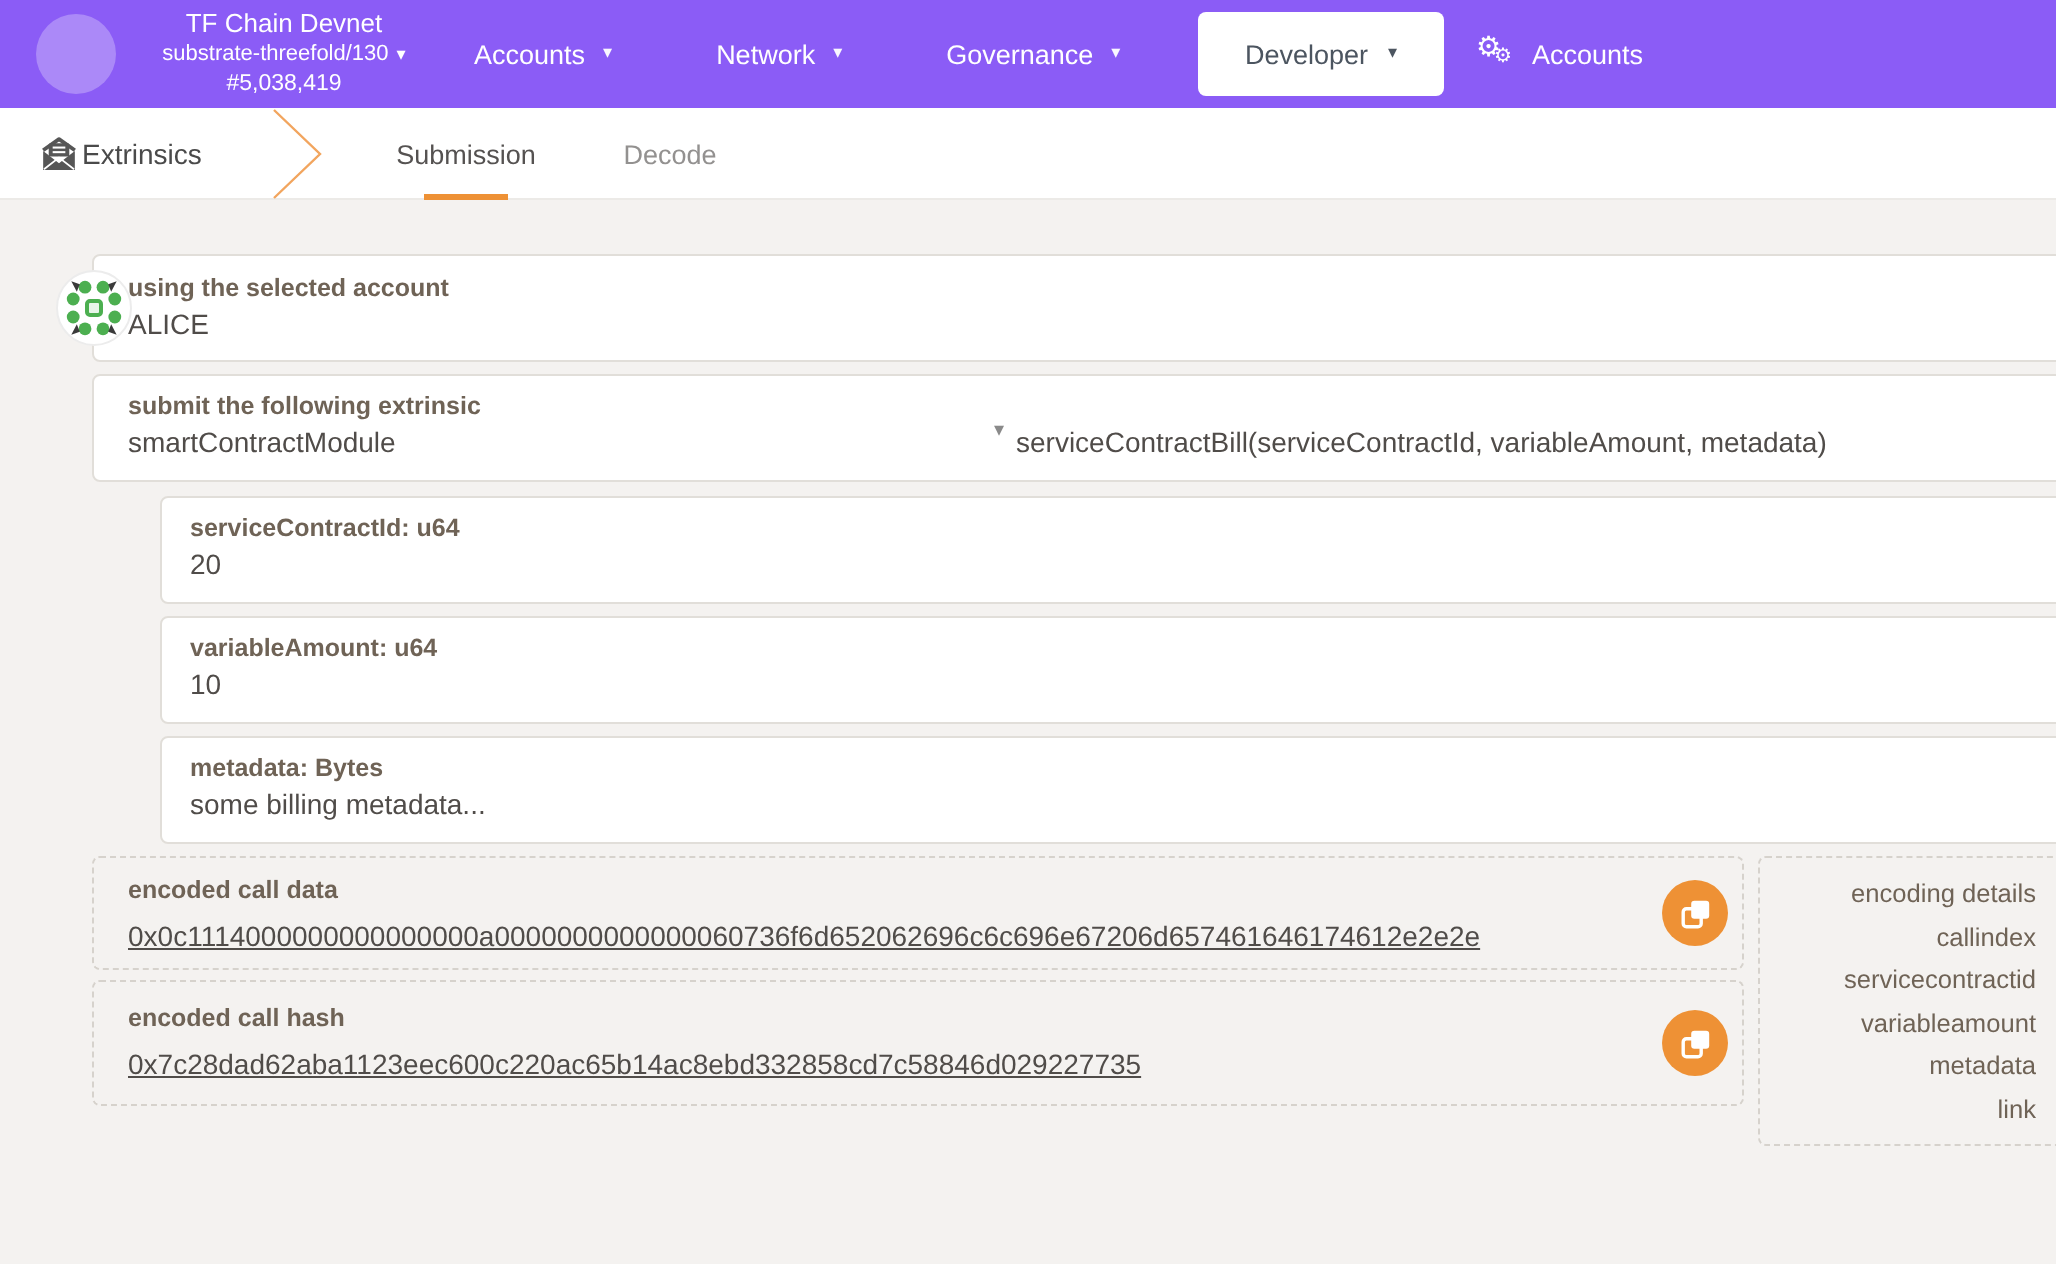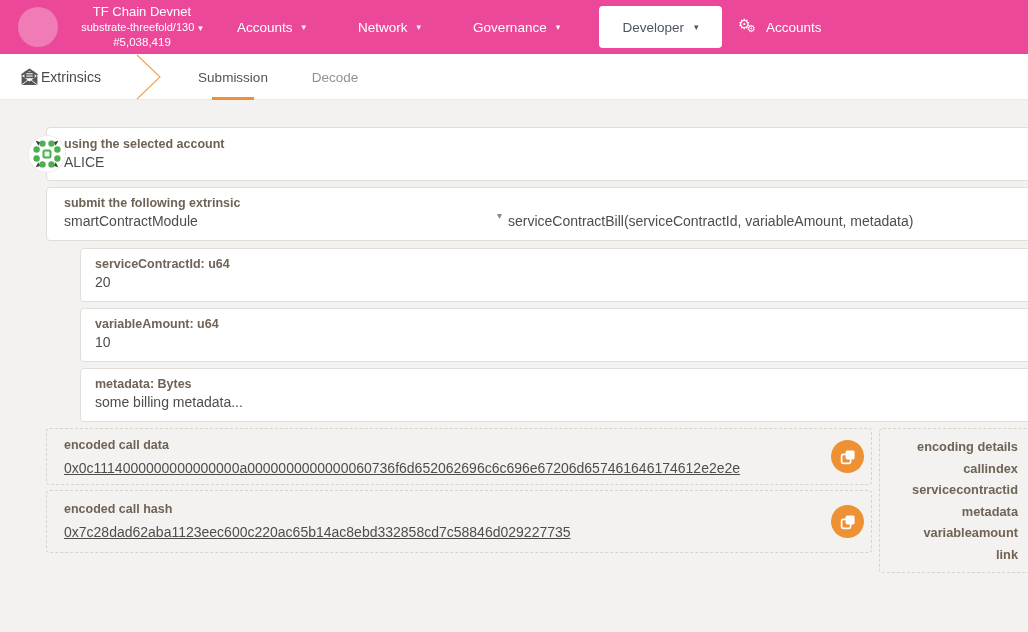--- a/index.html
+++ b/index.html
@@ -1,21 +1,21 @@
 <!DOCTYPE html>
 <html><head>
 <meta charset="utf-8">
 <style>
   * { margin: 0; padding: 0; box-sizing: border-box; }
   html, body { width: 1028px; height: 632px; overflow: hidden; }
   body { font-family: "Liberation Sans", sans-serif; background: #f4f2f0; }
   #app { position: relative; width: 1028px; height: 632px; overflow: hidden; }
 
   
-  .topbar { position: absolute; left: 0; top: 0; width: 1028px; height: 54px; background: #ec4899; }
+  .topbar { position: absolute; left: 0; top: 0; width: 1028px; height: 54px; background: #8b5cf6; }
   .logo-circle { position: absolute; left: 18px; top: 7px; width: 40px; height: 40px;
                  border-radius: 50%; background: rgba(255,255,255,0.28); cursor: pointer; }
   .chain-block { position: absolute; left: 72px; top: 4px; width: 140px; text-align: center;
                  color: #fff; cursor: pointer; }
   .chain-name { font-size: 13px; line-height: 16px; white-space: nowrap; }
   .chain-spec { font-size: 11px; line-height: 15px; white-space: nowrap; }
   .chain-block .chev { font-size: 9px; margin-left: 4px; }
   .chain-block .block-num { font-size: 11.5px; line-height: 15px; }
 
   .nav { position: absolute; left: 237px; top: 0; height: 54px; display: flex; align-items: center; gap: 52px; }
@@ -75,21 +75,21 @@
   .encoded-hash-box { top: 490px; height: 63px; padding-top: 10px; }
   .encoded-box .box-value { margin-top: 5px; font-size: 14px; letter-spacing: 0; text-decoration: underline; }
 
   .copy-btn { position: absolute; width: 33px; height: 33px; border-radius: 50%; background: #ee9135;
               border: none; display: flex; align-items: center; justify-content: center; cursor: pointer; }
   .copy-btn-data { left: 831px; top: 440px; }
   .copy-btn-hash { left: 831px; top: 505px; }
 
   .sidebar-box { left: 879px; top: 428px; width: 160px; height: 145px; padding: 7px 20px 0 0;
                  text-align: right; }
-  .sidebar-row { font-weight: 700; font-size: 12.8px; color: #6f6356; line-height: 21.6px; white-space: nowrap; }
+  .sidebar-row { font-weight: 400; font-size: 12.8px; color: #6f6356; line-height: 21.6px; white-space: nowrap; }
 </style>
 </head>
 <body>
 
 <div id="app">
 
   <header class="topbar">
     <div class="logo-circle"></div>
 
     <div class="chain-block">
@@ -223,18 +223,18 @@
     <svg width="16" height="16" viewBox="0 0 16 16">
       <rect x="1.6" y="5.4" width="9" height="9" rx="1.6" fill="none" stroke="#fff" stroke-width="1.7"></rect>
       <rect x="5.6" y="1.4" width="9" height="9" rx="1.6" fill="#fff"></rect>
     </svg>
   </button>
 
   <aside class="dashed-box sidebar-box">
     <div class="sidebar-row">encoding details</div>
     <div class="sidebar-row">callindex</div>
     <div class="sidebar-row">servicecontractid</div>
+    <div class="sidebar-row">variableamount</div>
     <div class="sidebar-row">metadata</div>
-    <div class="sidebar-row">variableamount</div>
     <div class="sidebar-row">link</div>
   </aside>
 
 </div>
 
 </body></html>

